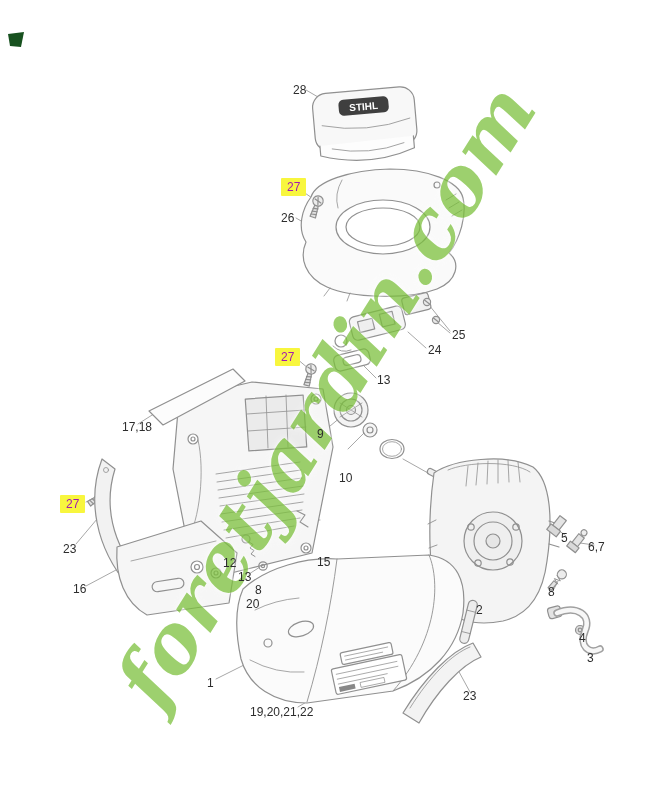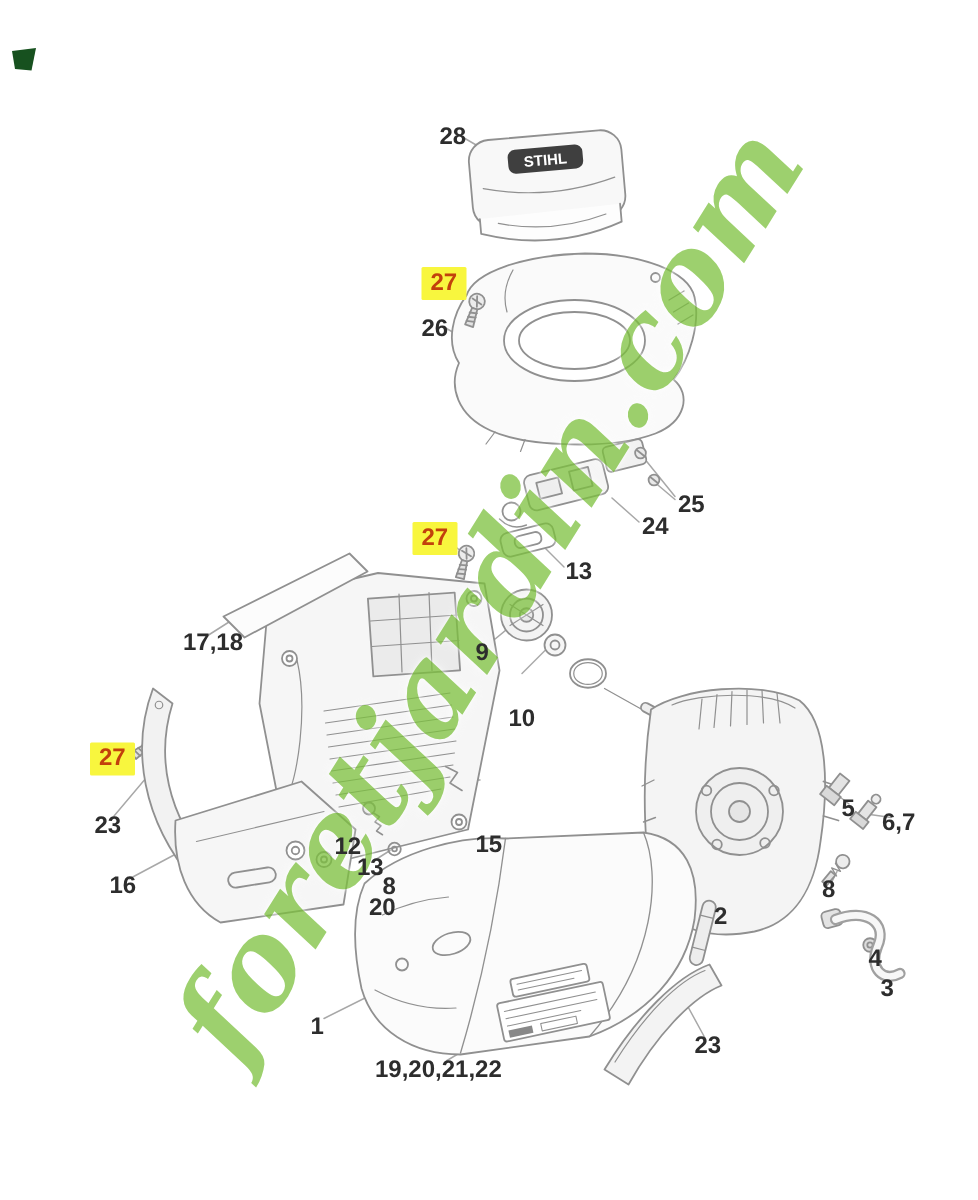--- a/index.html
+++ b/index.html
@@ -5,22 +5,22 @@
   html,body{margin:0;padding:0;background:#ffffff;}
   .canvas{position:relative;width:652px;height:800px;background:#fff;overflow:hidden;
           font-family:"Liberation Sans",sans-serif;}
   .art{position:absolute;left:0;top:0;width:652px;height:800px;}
   .watermark{position:absolute;left:-84px;top:325px;width:820px;height:140px;line-height:140px;
              text-align:center;font-family:"DejaVu Serif",serif;font-style:italic;font-weight:700;
              font-size:80px;transform:rotate(-58deg);opacity:.74;letter-spacing:1px;
              pointer-events:none;white-space:nowrap;
              text-shadow:0 0 6px rgba(255,255,255,.9),0 0 2px rgba(255,255,255,.9);}
   .labels{position:absolute;left:0;top:0;width:652px;height:800px;pointer-events:none;}
-  .part-label{position:absolute;font-weight:700;font-size:16px;color:#2d2d2d;white-space:nowrap;}
-  .part-label.highlight{padding:2px 6px;color:#c2410c;border-radius:1px;}
+  .part-label{position:absolute;font-weight:400;font-size:12px;color:#2d2d2d;white-space:nowrap;}
+  .part-label.highlight{padding:2px 6px;color:#a21caf;border-radius:1px;}
 </style>
 </head>
 <body>
 
 <div class="canvas">
 
   <svg class="art" viewBox="0 0 652 800">
     <defs>
       <g id="screw27">
         <circle cx="0" cy="0" r="5.2" fill="#ececec"></circle>

